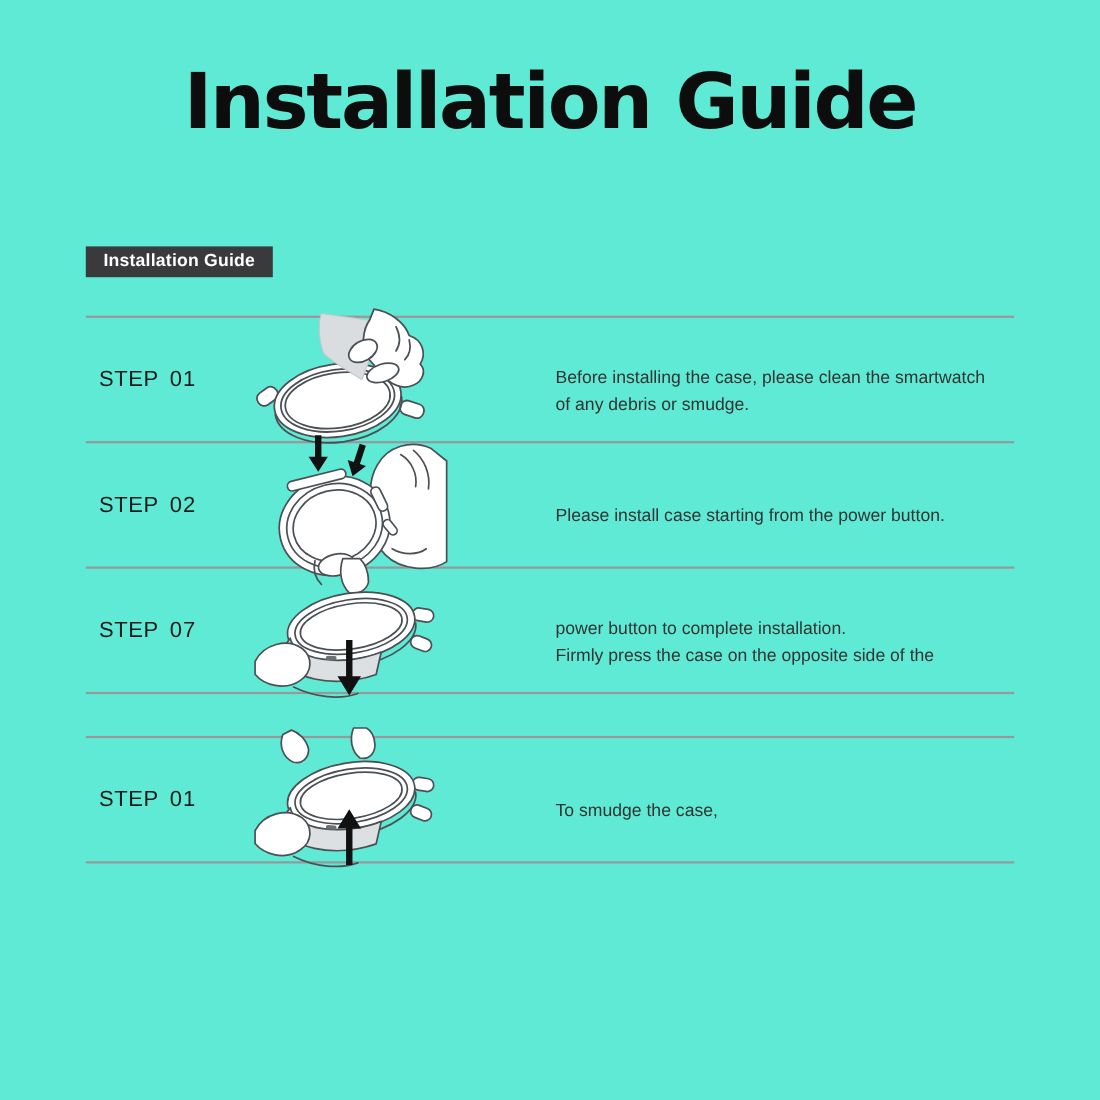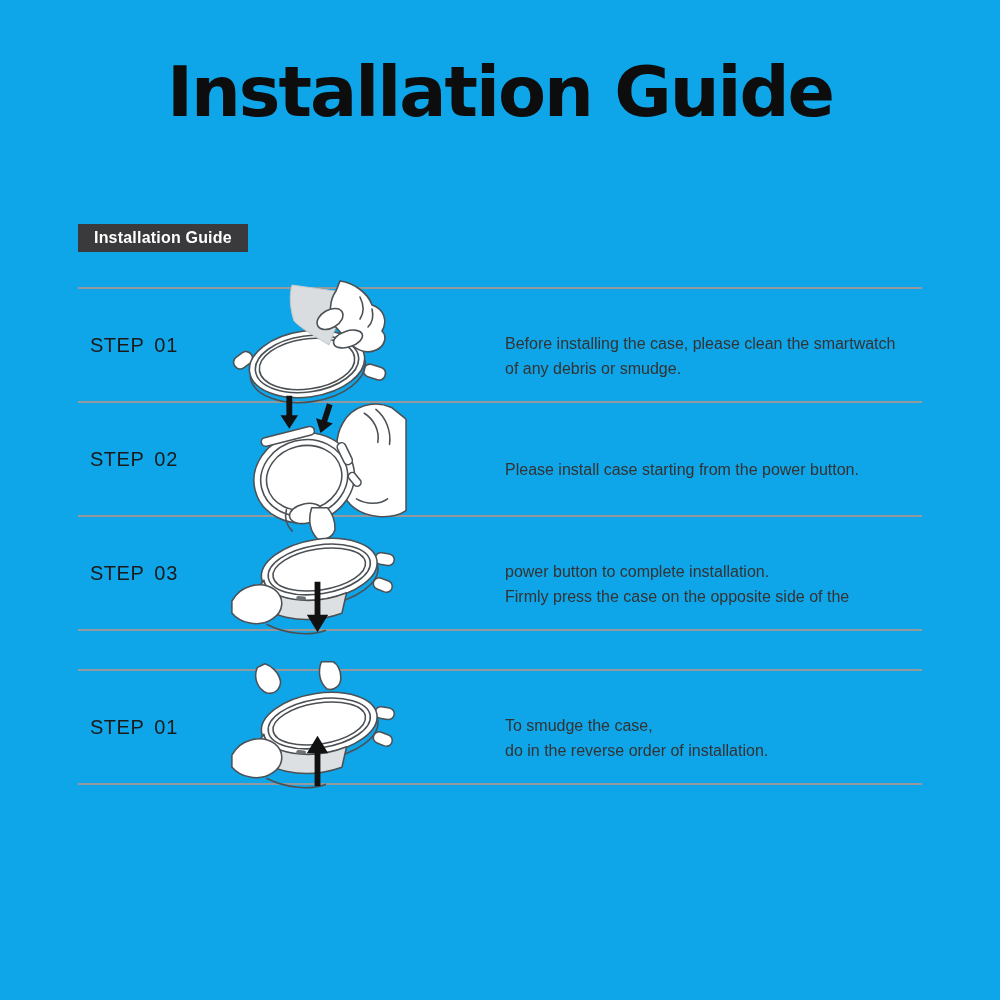--- a/index.html
+++ b/index.html
@@ -1,18 +1,18 @@
 <!DOCTYPE html>
 <html><head>
 <meta charset="utf-8">
 <style>
   * { margin:0; padding:0; box-sizing:border-box; }
   html,body { background:#fff; }
   .page {
-    width:1000px; height:1000px; background:#0ea5e9; position:relative;
+    width:1000px; height:1000px; background:#5eead4; position:relative;
     font-family:"Liberation Sans", sans-serif; color:#333; overflow:hidden;
   }
   .main-title {
     padding-top:50px; text-align:center;
     font-family:"DejaVu Sans", sans-serif;
     font-size:70px; font-weight:bold; letter-spacing:-2px;
     color:#0d0d0d; line-height:1.2;
   }
   .content { margin:0 78px; }
   .section-badge {
@@ -123,21 +123,21 @@
         <div>Please install case starting from the power button.</div>
 
       </div>
     </div>
     <hr class="divider">
 
     
     <div class="step-row">
       <div class="step-label">
         <span class="step-word">STEP</span>
-        <span class="step-num">03</span>
+        <span class="step-num">07</span>
       </div>
       <div class="step-illo">
         <svg width="185" height="134" viewBox="0 0 185 134">
           <path class="wfill" d="M86,0 C82,12 84,24 92,32 C100,34 108,30 110,22 C110,12 106,4 102,0 Z"></path>
           <path class="ln" d="M60,2 C58,10 60,18 66,24"></path>
           <g transform="rotate(-9 90 65)">
             <rect class="wfill" x="152" y="58" width="20" height="12" rx="6" transform="rotate(18 162 64)"></rect>
             <rect class="wfill" x="146" y="84" width="20" height="12" rx="6" transform="rotate(30 156 90)"></rect>
             <ellipse class="wfill" cx="94" cy="64" rx="60" ry="31"></ellipse>
             <path class="ln" d="M34,70 A60 31 0 0 0 154,70"></path>
@@ -181,19 +181,18 @@
             <path class="gcase" d="M36,66 A58 29 0 0 0 118,92 L110,112 A66 38 0 0 1 24,78 Z"></path>
             <rect class="mark" x="66" y="88" width="10" height="4" rx="2" transform="rotate(12 70 90)"></rect>
           </g>
           <path class="wfill" d="M4,96 C12,80 34,74 48,84 C58,92 58,106 46,114 C32,124 12,118 4,108 Z"></path>
           <path class="ln" d="M40,120 C60,130 84,132 100,126"></path>
           <path class="arrow" d="M89,128 v-34 h-8 l11,-18 11,18 h-8 v34 z"></path>
         </svg>
       </div>
       <div class="step-desc">
         <div>To smudge the case,</div>
-        <div>do in the reverse order of installation.</div>
       </div>
     </div>
     <hr class="divider">
 
   </div>
 </div>
 
 </body></html>

